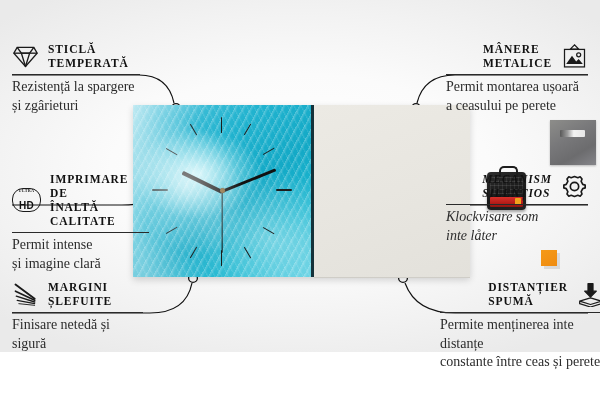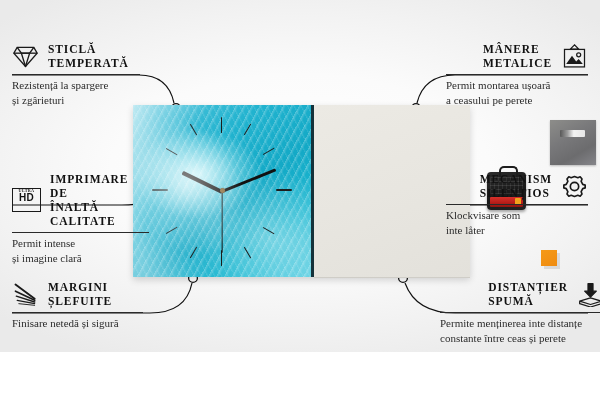--- a/index.html
+++ b/index.html
@@ -103,29 +103,29 @@
     display:flex;align-items:center;gap:9px;
     font-family:"Liberation Serif", serif;
     font-weight:bold;font-size:11.5px;letter-spacing:.9px;
     color:#111;line-height:1.22;text-transform:uppercase;
   }
   .co-right .co-head{justify-content:flex-end;}
   .co-title{white-space:pre-line;}
   .co-rule{height:1px;background:#2a2a2a;margin:4px 0 3px;}
   .co-sub{
     font-family:"Liberation Serif", serif;
-    font-size:11px;color:#2c2c2c;line-height:1.32;white-space:pre-line;
+    font-size:14px;color:#2c2c2c;line-height:1.32;white-space:pre-line;
   }
 
   .icon{width:27px;height:25px;flex:0 0 auto;color:#1a1a1a;}
   .icon svg{display:block;width:100%;height:100%;}
 
   .hd-badge{
-    width:27px;height:22px;border:1.4px solid #1a1a1a;border-radius:0;
-    display:flex;flex-direction:column;align-items:center;justify-content:flex-start;
+    width:27px;height:22px;border:1.4px solid #1a1a1a;border-radius:11px;
+    display:flex;flex-direction:column;align-items:center;justify-content:space-between;
     flex:0 0 auto;line-height:1;
   }
   .hd-ultra{font-size:4.2px;letter-spacing:.3px;font-weight:bold;color:#1a1a1a;}
   .hd-txt{font-size:10px;font-weight:bold;letter-spacing:.2px;color:#111;
           font-family:"Liberation Sans", sans-serif;}
 
   svg.connector{position:absolute;left:0;top:0;width:600px;height:400px;
                 pointer-events:none;overflow:visible;}
   .conn{fill:none;stroke:#111;stroke-width:1.2;}
   .dot{fill:#ffffff;stroke:#111;stroke-width:1.3;}
@@ -258,21 +258,21 @@
           <path d="M6 24 L13 14 L18 21 L21 18 L26 24 Z" fill="currentColor" stroke="none"></path>
         </g>
           </svg>
       </span>
     </div>
     <div class="co-rule"></div>
     <div class="co-sub">Permit montarea ușoară
 a ceasului pe perete</div>
   </div>
 
-  <div class="callout co-right" style="left:446px;top:172px;width:142px;">
+  <div class="callout co-right" style="left:446px;top:172px;width:142px;font-style:italic;">
     <div class="co-head">
       <span class="co-title">MECANISM
 SILENȚIOS</span>
       <span class="icon">
         <svg viewBox="0 0 32 30">
             <g fill="none" stroke="currentColor" stroke-width="2" stroke-linejoin="round">
           <path d="M16 3 l4 1.4 2.8-1 2.2 2.6 -1 2.8 1.9 3.6 2.9 .9 0 3.4 -2.9 .9 -1.9 3.6 1 2.8 -2.2 2.6 -2.8-1 -4 1.4 -4-1.4 -2.8 1 -2.2-2.6 1-2.8 -1.9-3.6 -2.9-.9 0-3.4 2.9-.9 1.9-3.6 -1-2.8 2.2-2.6 2.8 1 Z"></path>
           <circle cx="16" cy="15" r="5"></circle>
         </g>
           </svg>

